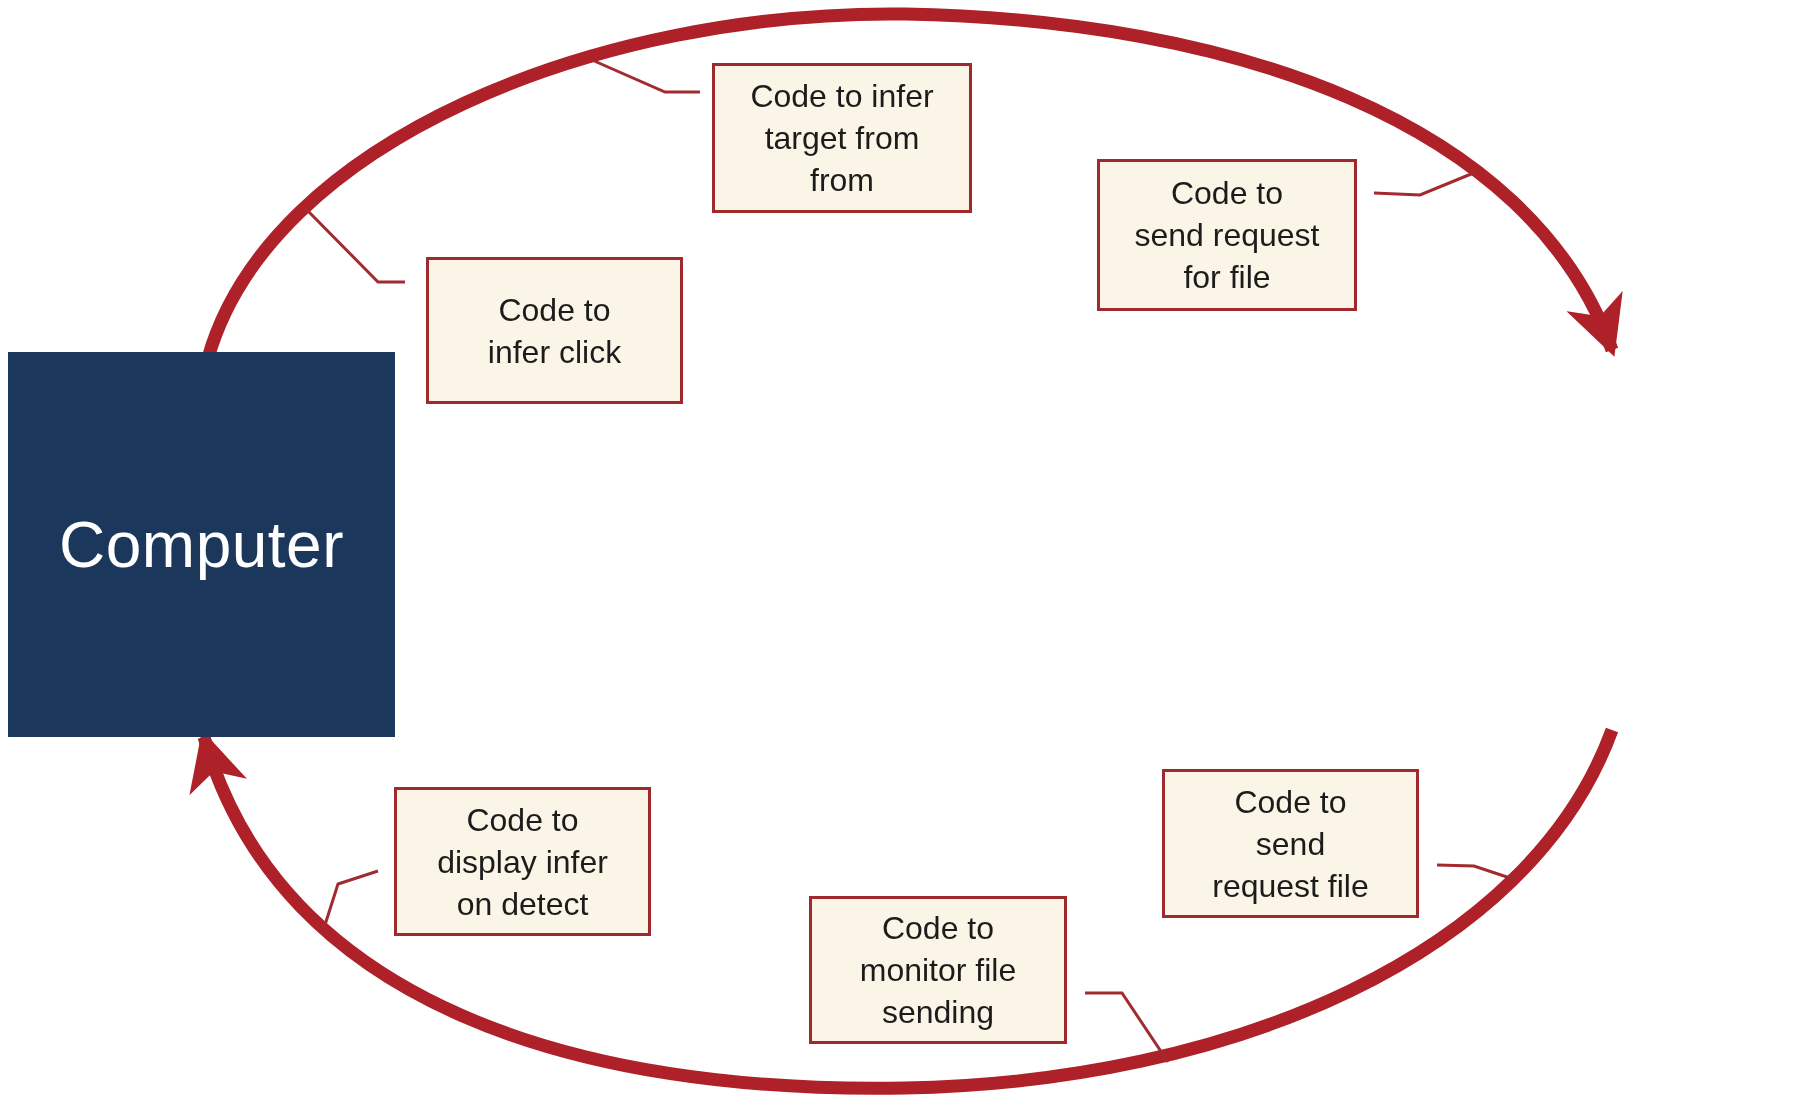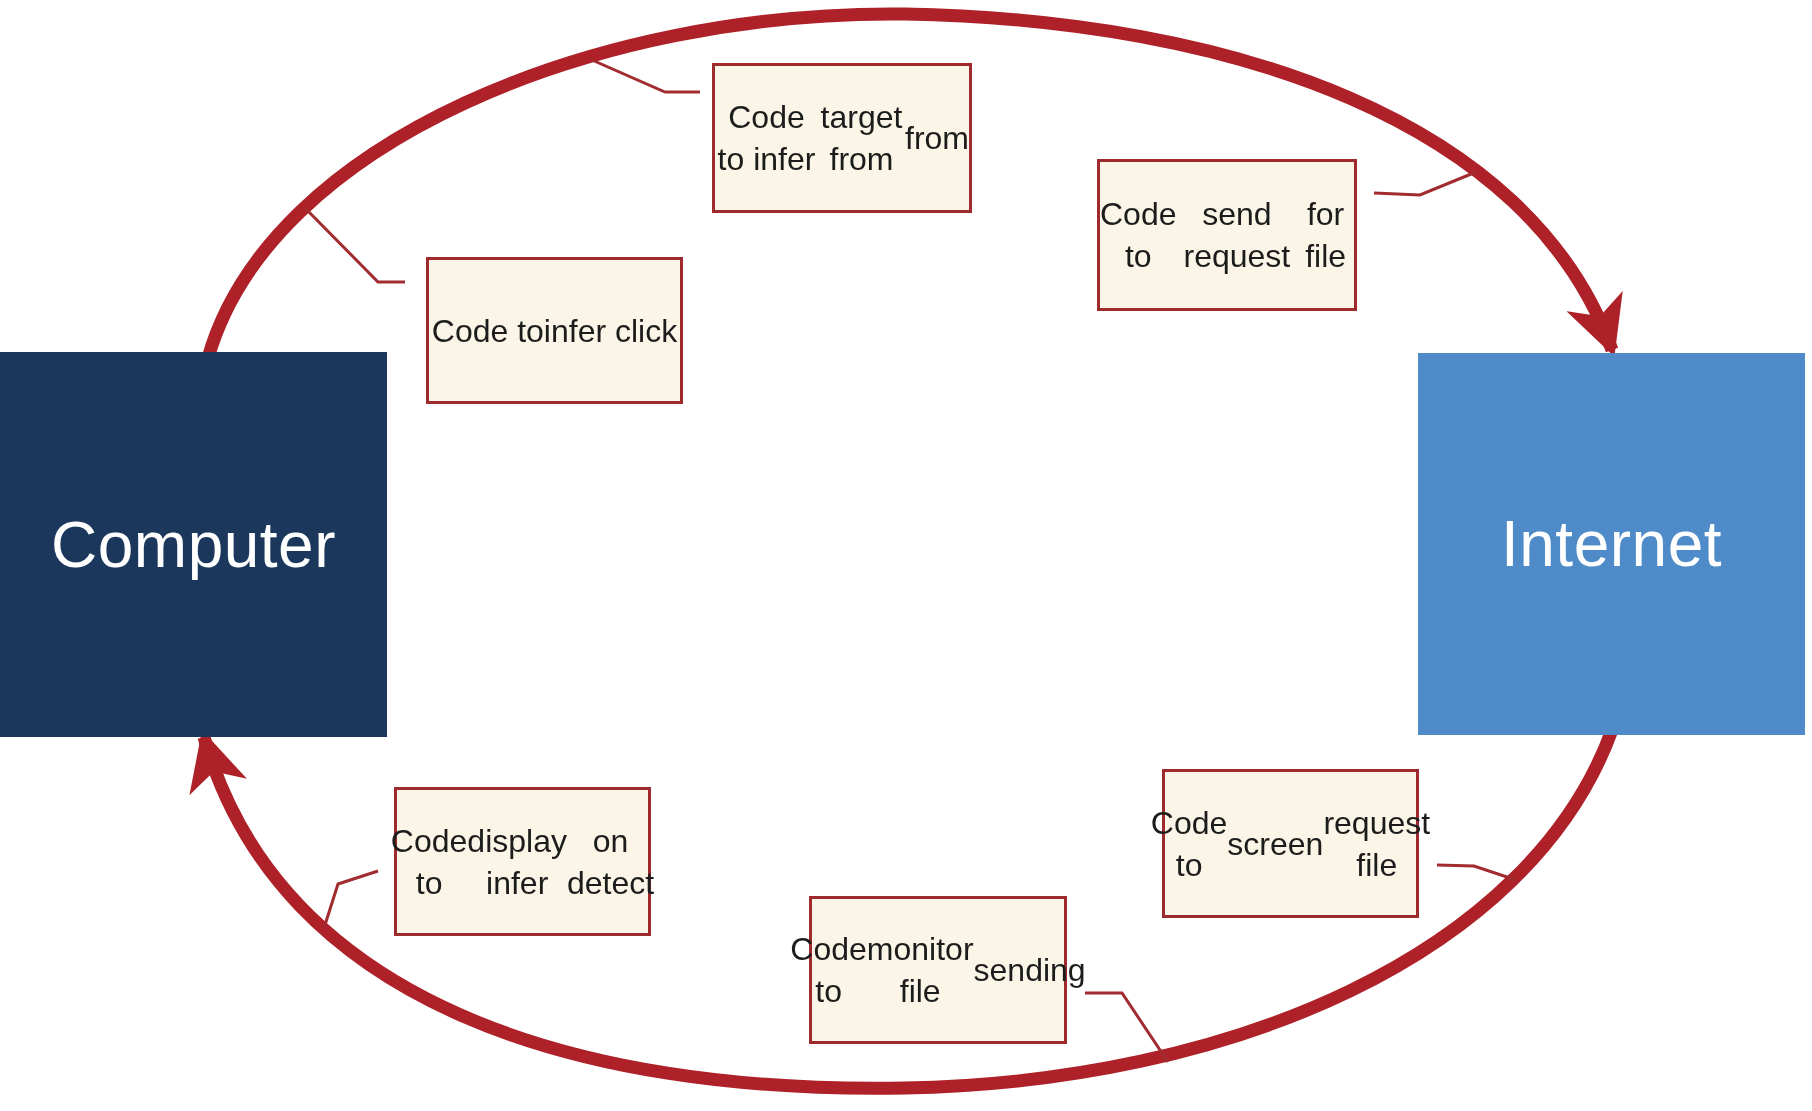--- a/index.html
+++ b/index.html
@@ -48,41 +48,41 @@
     position: absolute;
     display: flex;
     align-items: center;
     justify-content: center;
     z-index: 2;
     color: var(--node-text, #ffffff);
     font-size: 64px;
     letter-spacing: 0.5px;
   }
   #computer-node {
-    left: 0; top: 352px;
+    left: 8px; top: 352px;
     width: 387px; height: 385px;
     background: var(--computer-fill, #1b385c);
   }
   #internet-node {
     left: 1418px; top: 353px;
     width: 387px; height: 382px;
     background: var(--internet-fill, #4e8bc8);
   }
 
   .step-label {
     position: absolute;
     z-index: 3;
     box-sizing: border-box;
     background: var(--label-fill, #faf5e6);
     border: 3px solid var(--label-border, #9e2a2d);
     color: var(--label-text, #1c1c1c);
     font-size: 32px;
     line-height: 42px;
     display: flex;
-    flex-direction: row;
+    flex-direction: column;
     align-items: center;
     justify-content: center;
     text-align: center;
   }
   #label-infer-target    { left: 712px;  top: 63px;  width: 260px; height: 150px; }
   #label-send-request    { left: 1097px; top: 159px; width: 260px; height: 152px; }
   #label-detect-click    { left: 426px;  top: 257px; width: 257px; height: 147px; }
   #label-display-file    { left: 394px;  top: 787px; width: 257px; height: 149px; }
   #label-monitor-receipt { left: 809px;  top: 896px; width: 258px; height: 148px; }
   #label-begin-sending   { left: 1162px; top: 769px; width: 257px; height: 149px; }
@@ -107,44 +107,41 @@
     <polyline class="leader" points="592,60 665,92 700,92"></polyline>
     <polyline class="leader" points="1374,193 1420,195 1476,172"></polyline>
     <polyline class="leader" points="1437,865 1474,866 1516,880"></polyline>
     <polyline class="leader" points="1085,993 1122,993 1168,1062"></polyline>
     <polyline class="leader" points="378,871 338,884 324,928"></polyline>
   </svg>
 
   <div class="node" id="computer-node">
     <span>Computer</span>
   </div>
-  <div class="node" id="internet-node">
-    <span>Internet</span>
-  </div>
 
   <div class="step-label" id="label-detect-click">
     <div>Code to</div>
     <div>infer click</div>
   </div>
 
   <div class="step-label" id="label-infer-target">
     <div>Code to infer</div>
     <div>target from</div>
     <div>from</div>
   </div>
 
   <div class="step-label" id="label-send-request">
     <div>Code to</div>
     <div>send request</div>
     <div>for file</div>
   </div>
 
   <div class="step-label" id="label-begin-sending">
     <div>Code to</div>
-    <div>screen</div>
+    <div>send</div>
     <div>request file</div>
   </div>
 
   <div class="step-label" id="label-monitor-receipt">
     <div>Code to</div>
     <div>monitor file</div>
     <div>sending</div>
   </div>
 
   <div class="step-label" id="label-display-file">

